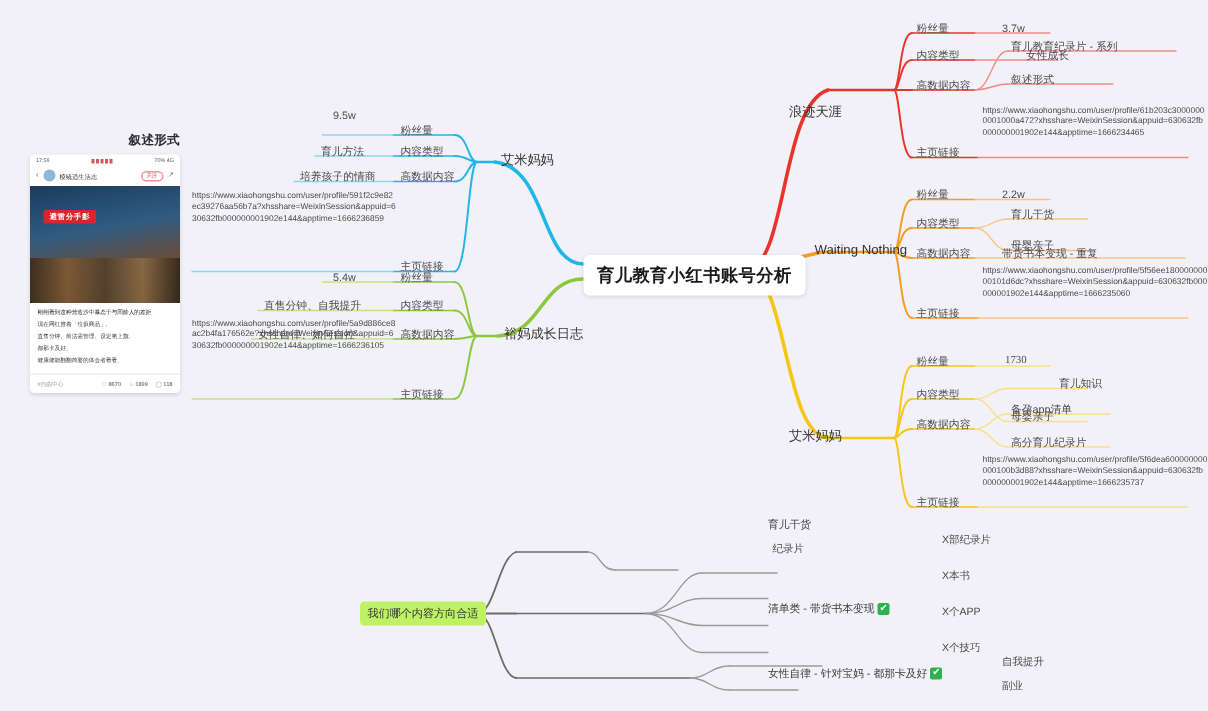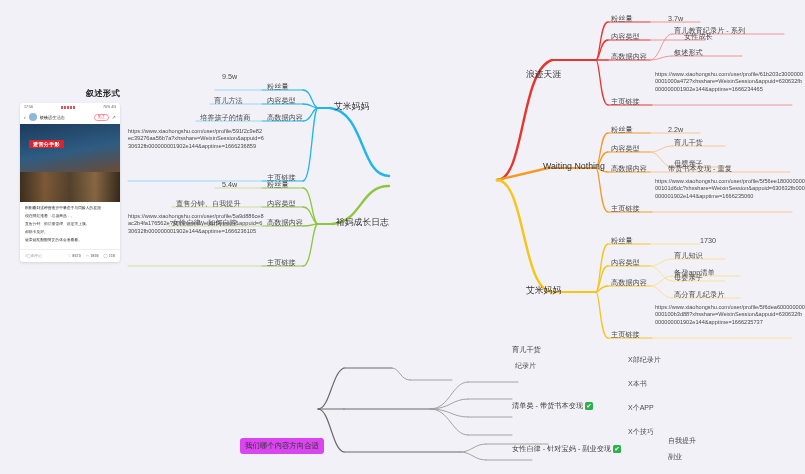--- a/index.html
+++ b/index.html
@@ -31,22 +31,22 @@
   .topic.l1 { font-size:8.8px; color:#333; }
   .sub  { font-size:7.2px; color:#4a4a4a; padding:0 1px; }
   .val  { font-size:7.2px; color:#4a4a4a; }
   .url  {
     font-size:5.6px; color:#4a4a4a; line-height:1.32;
     white-space:normal; width:150px; word-break:break-all;
   }
   .url.left { width:136px; text-align:left; }
 
   .gray-node {
-    background:#d946ef; color:#333; font-size:7.4px;
-    padding:3px 5px; border-radius:3px;margin-top:37px;
+    background:#bef264; color:#333; font-size:7.4px;
+    padding:3px 5px; border-radius:3px;
   }
   .gray-topic { font-size:7.2px; color:#3b3b3b; }
   .gray-sub { font-size:7px; color:#4a4a4a; }
 
   .chk {
     display:inline-block; width:8px; height:8px; border-radius:1.5px;
     background:#2bb24c; color:#fff; font-size:6.5px; line-height:8px;
     text-align:center; vertical-align:middle; margin-left:2px;
   }
 
@@ -220,20 +220,21 @@
       <path d="M468,435 L512,435" stroke="#9a9a9a" stroke-width=".9"></path>
 
       <path d="M344,452 L460,452" stroke="#6b6b6b" stroke-width="1"></path>
       <path d="M460,452 C472,452 474,444 486,444" stroke="#9a9a9a" stroke-width=".9"></path>
       <path d="M460,452 C472,452 474,460 486,460" stroke="#9a9a9a" stroke-width=".9"></path>
       <path d="M486,444 L548,444" stroke="#9a9a9a" stroke-width=".9"></path>
       <path d="M486,460 L532,460" stroke="#9a9a9a" stroke-width=".9"></path>
     </g>
   </svg>
 
+  <div class="node central" style="left:389px; top:170px;">育儿教育小红书账号分析</div>
 
   <div class="node topic l1" style="left:524px; top:68px;">浪迹天涯</div>
 
   <div class="node sub" style="left:610px; top:14px;">粉丝量</div>
   <div class="node val" style="left:668px; top:14px;">3.7w</div>
 
   <div class="node sub" style="left:610px; top:32px;">内容类型</div>
   <div class="node val" style="left:684px; top:32px;">女性成长</div>
 
   <div class="node sub" style="left:610px; top:52px;">高数据内容</div>
@@ -254,24 +255,24 @@
 
   <div class="node sub" style="left:610px; top:164px;">高数据内容</div>
   <div class="node val" style="left:668px; top:164px;">带货书本变现 - 重复</div>
 
   <div class="node sub" style="left:610px; top:204px;">主页链接</div>
   <div class="node url" style="left:655px; top:178px;">https://www.xiaohongshu.com/user/profile/5f56ee18000000000101d6dc?xhsshare=WeixinSession&amp;appuid=630632fb000000001902e144&amp;apptime=1666235060</div>
 
   <div class="node topic l1" style="left:524px; top:284px;">艾米妈妈</div>
 
   <div class="node sub" style="left:610px; top:236px;">粉丝量</div>
-  <div class="node val" style="left:700px; top:236px;">1730</div>
+  <div class="node val" style="left:670px; top:236px;font-family:Liberation Serif, serif;">1730</div>
 
   <div class="node sub" style="left:610px; top:258px;">内容类型</div>
-  <div class="node val" style="left:674px; top:251px;">育儿知识</div>
+  <div class="node val" style="left:706px; top:251px;">育儿知识</div>
   <div class="node val" style="left:674px; top:273px;">母婴亲子</div>
 
   <div class="node sub" style="left:610px; top:278px;">高数据内容</div>
   <div class="node val" style="left:674px; top:268px;">备孕app清单</div>
   <div class="node val" style="left:674px; top:290px;">高分育儿纪录片</div>
 
   <div class="node sub" style="left:610px; top:330px;">主页链接</div>
   <div class="node url" style="left:655px; top:304px;">https://www.xiaohongshu.com/user/profile/5f6dea600000000000100b3d88?xhsshare=WeixinSession&amp;appuid=630632fb000000001902e144&amp;apptime=1666235737</div>
 
   <div class="node topic l1" style="left:332px; top:100px;">艾米妈妈</div>
@@ -309,21 +310,21 @@
 
   <div class="node gray-topic" style="left:512px; top:401px;">
     <span>清单类 - 带货书本变现</span><span class="chk">✔</span>
   </div>
   <div class="node gray-sub" style="left:628px; top:355px;">X部纪录片</div>
   <div class="node gray-sub" style="left:628px; top:379px;">X本书</div>
   <div class="node gray-sub" style="left:628px; top:403px;">X个APP</div>
   <div class="node gray-sub" style="left:628px; top:427px;">X个技巧</div>
 
   <div class="node gray-topic" style="left:512px; top:444px;">
-    <span>女性自律 - 针对宝妈 - 副业变现</span><span class="chk">✔</span>
+    <span>女性自律 - 针对宝妈 - 都那卡及好</span><span class="chk">✔</span>
   </div>
   <div class="node gray-sub" style="left:668px; top:436px;">自我提升</div>
   <div class="node gray-sub" style="left:668px; top:452px;">副业</div>
 
   <div class="phone-wrap">
     <div class="phone-title">叙述形式</div>
     <div class="phone">
 
       <div class="ph-status">
         <span>17:56</span>

